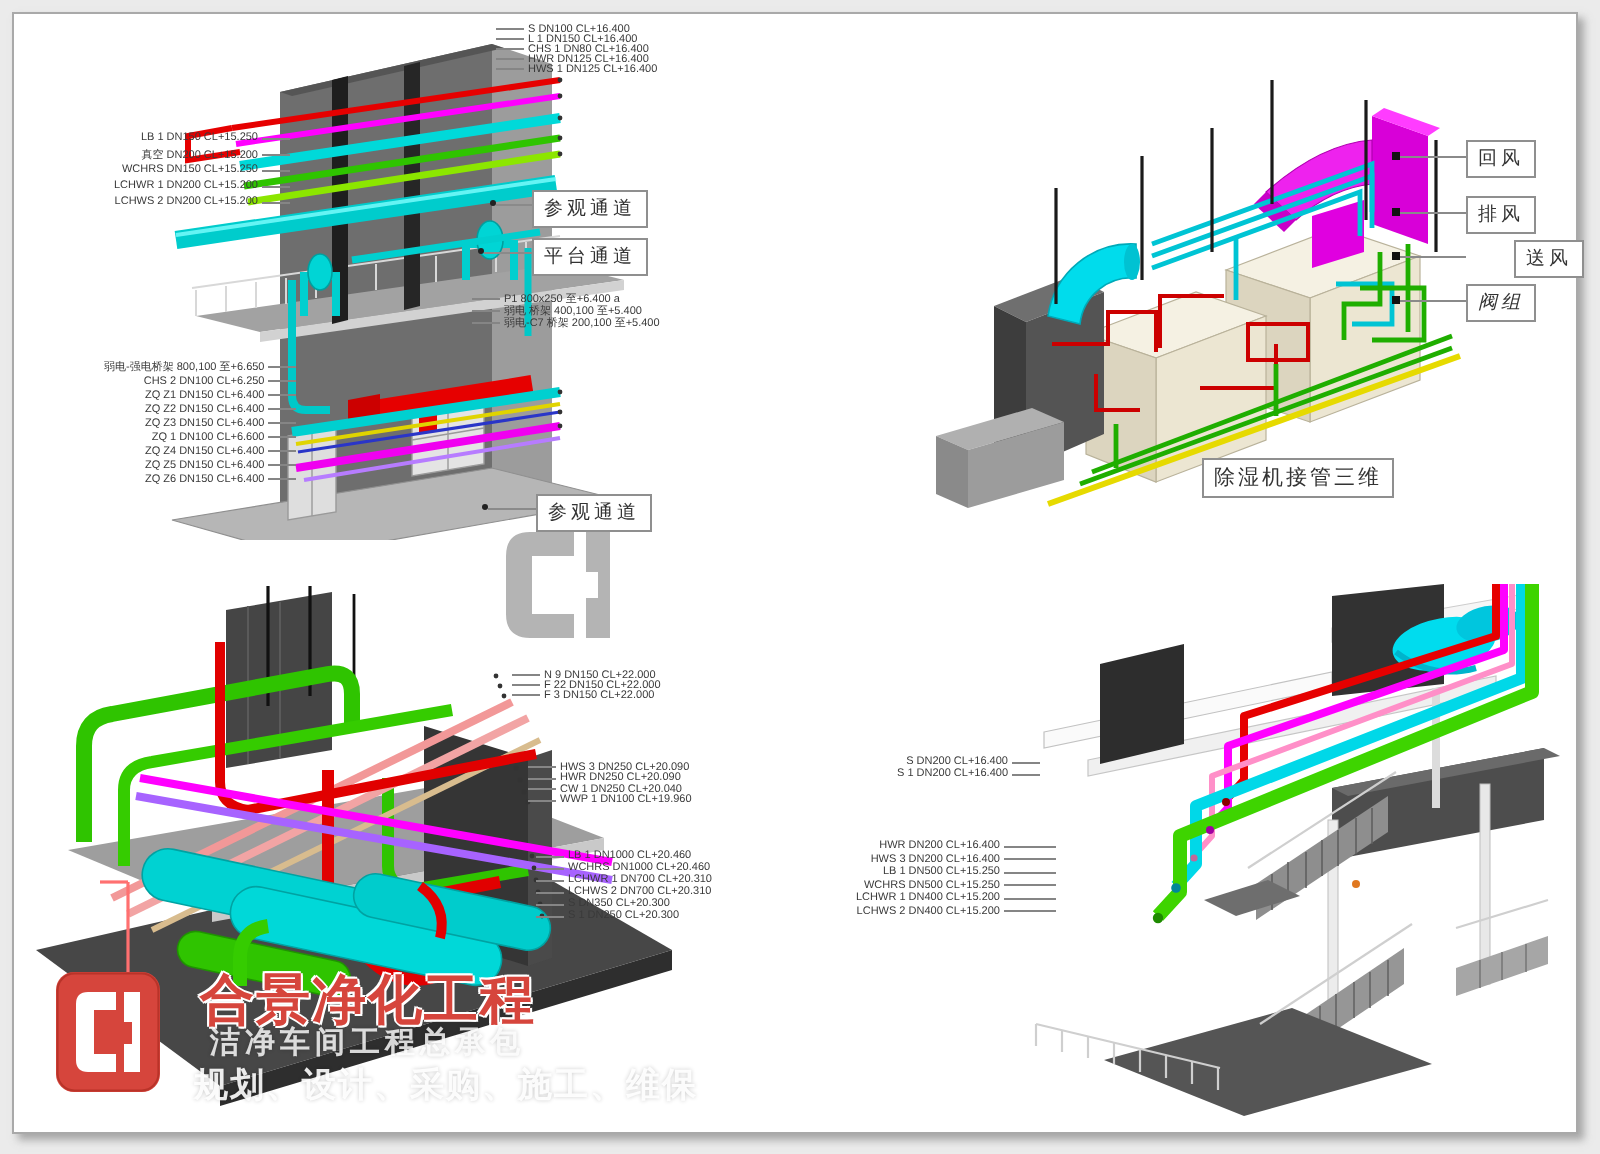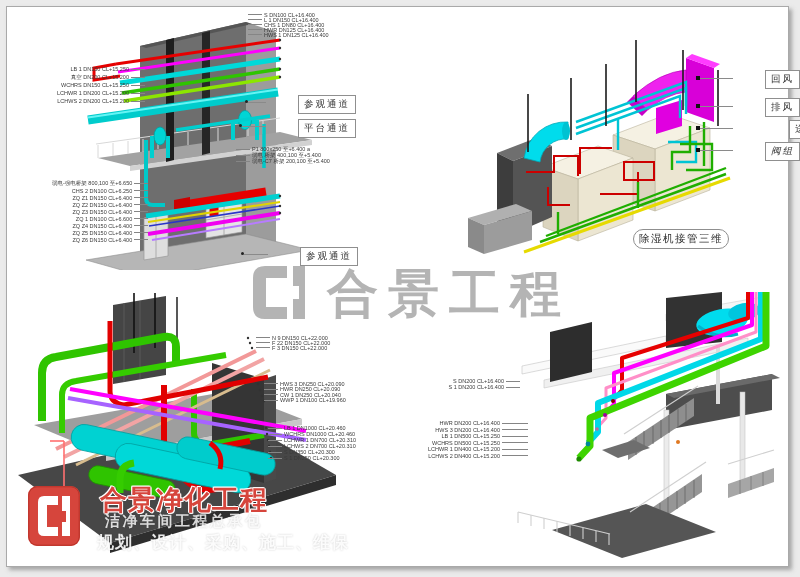--- a/index.html
+++ b/index.html
@@ -13,22 +13,22 @@
   .stack.tail{align-items:flex-end;}
   .lbl{display:flex;align-items:center;gap:2px;white-space:nowrap;}
   .lbl .txt{font:5.5px "Liberation Sans",sans-serif;color:#3a3a3a;letter-spacing:0;}
   .lbl .leader{width:14px;height:0;border-top:1px solid #858585;}
   .stack.tail .leader{order:2;}
   .stack.longlead .leader{width:26px;}
   .h5{height:5px}.h55{height:5.5px}.h6{height:6px}.h65{height:6.5px}.h7{height:7px}.h8{height:8px}
   
   .cnbox{position:absolute;border:1px solid #8f8f8f;background:#fff;color:#333;
          font:9.5px "Liberation Serif",serif;letter-spacing:2px;padding:2px 5px;
-         white-space:nowrap;z-index:6;margin-left:32px;}
-  .cnbox.big{font-size:10.5px;letter-spacing:1.5px;border-radius:10px;}
+         white-space:nowrap;z-index:6;}
+  .cnbox.big{font-size:10.5px;letter-spacing:1.5px;}
   .hline{position:absolute;border-top:1px solid #8a8a8a;z-index:5;}
   .dot{position:absolute;width:3px;height:3px;background:#222;border-radius:50%;z-index:5;}
   .sq{position:absolute;width:4px;height:4px;background:#111;z-index:5;}
   
   .wm{position:absolute;z-index:1;display:flex;align-items:flex-start;}
   .wm-text{font:bold 51px "Liberation Sans",sans-serif;color:#b4b4b4;letter-spacing:10px;line-height:1;}
   
   .brand-logo{position:absolute;left:28px;top:486px;width:52px;height:60px;z-index:8;}
   .brand-title{position:absolute;left:100px;top:482px;z-index:8;
      font:bold 27px "Liberation Sans",sans-serif;color:#d6453c;letter-spacing:1px;
@@ -43,21 +43,20 @@
 </head>
 <body>
 
 <div class="sheet"></div>
 
 <div class="wm" style="left:253px;top:266px;">
   <svg width="62" height="53" viewBox="0 0 62 53">
     <path fill="#b4b4b4" d="M34,0 H12 Q0,0 0,12 V41 Q0,53 12,53 H34 V41 H13 V12 H34 Z"></path>
     <path fill="#b4b4b4" d="M40,0 H52 V53 H40 V33 H46 V20 H40 Z"></path>
   </svg>
-  <div class="wm-text" style="margin-left:12px;margin-top:2px;">合景工程</div>
 </div>
 
 <svg class="view" style="left:28px;top:8px;z-index:2" width="310" height="262" viewBox="0 0 310 262">
   <polygon points="218,14 248,24 248,234 218,244" fill="#9c9c9c"></polygon>
   <polygon points="112,38 218,14 218,244 112,268" fill="#6e6e6e"></polygon>
   <polygon points="112,38 218,14 224,16 118,40" fill="#555555"></polygon>
   <polygon points="58,252 218,226 282,242 122,270" fill="#b6b6b6" stroke="#8f8f8f" stroke-width="0.6"></polygon>
   <polygon points="178,196 214,190 214,224 178,230" fill="#e4e4e4" stroke="#9a9a9a" stroke-width="0.7"></polygon>
   <line x1="196" y1="193" x2="196" y2="227" stroke="#9a9a9a" stroke-width="0.7"></line>
   <line x1="178" y1="212" x2="214" y2="206" stroke="#9a9a9a" stroke-width="0.7"></line>

